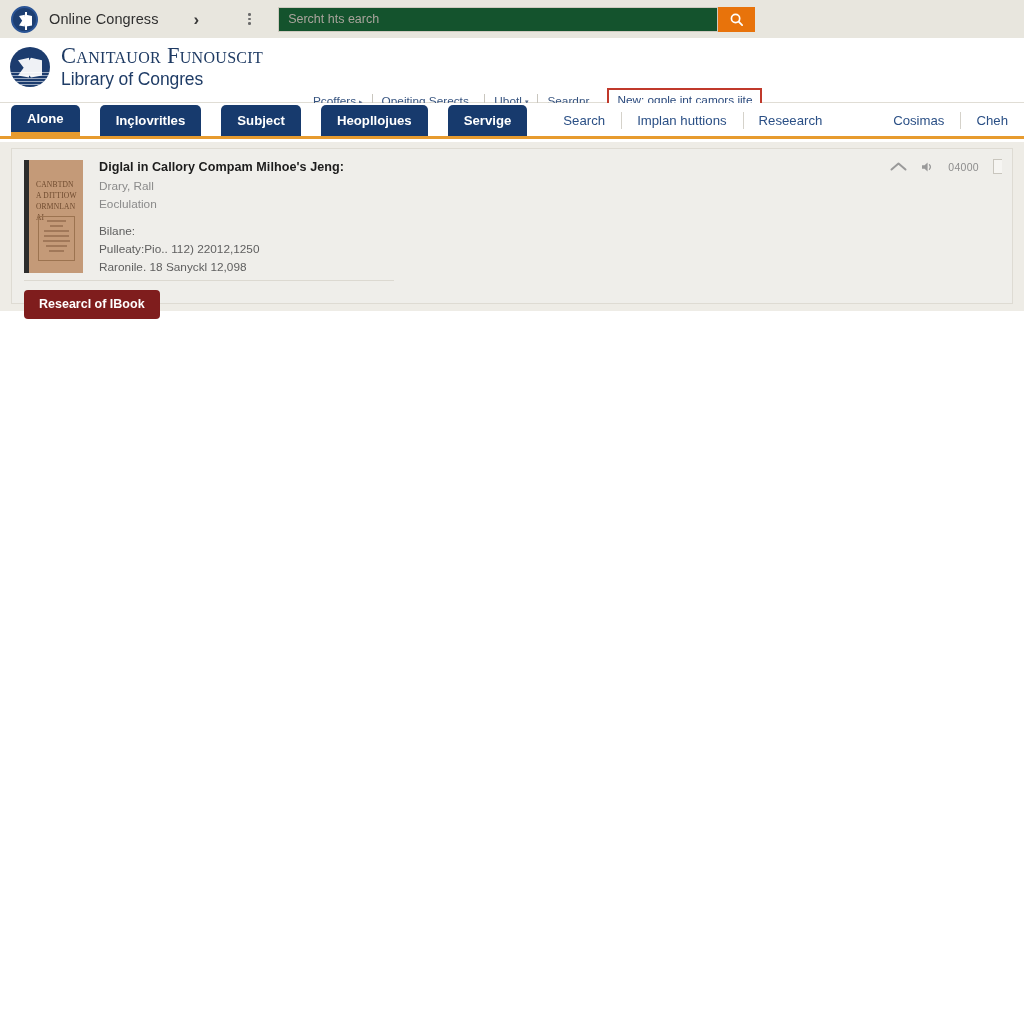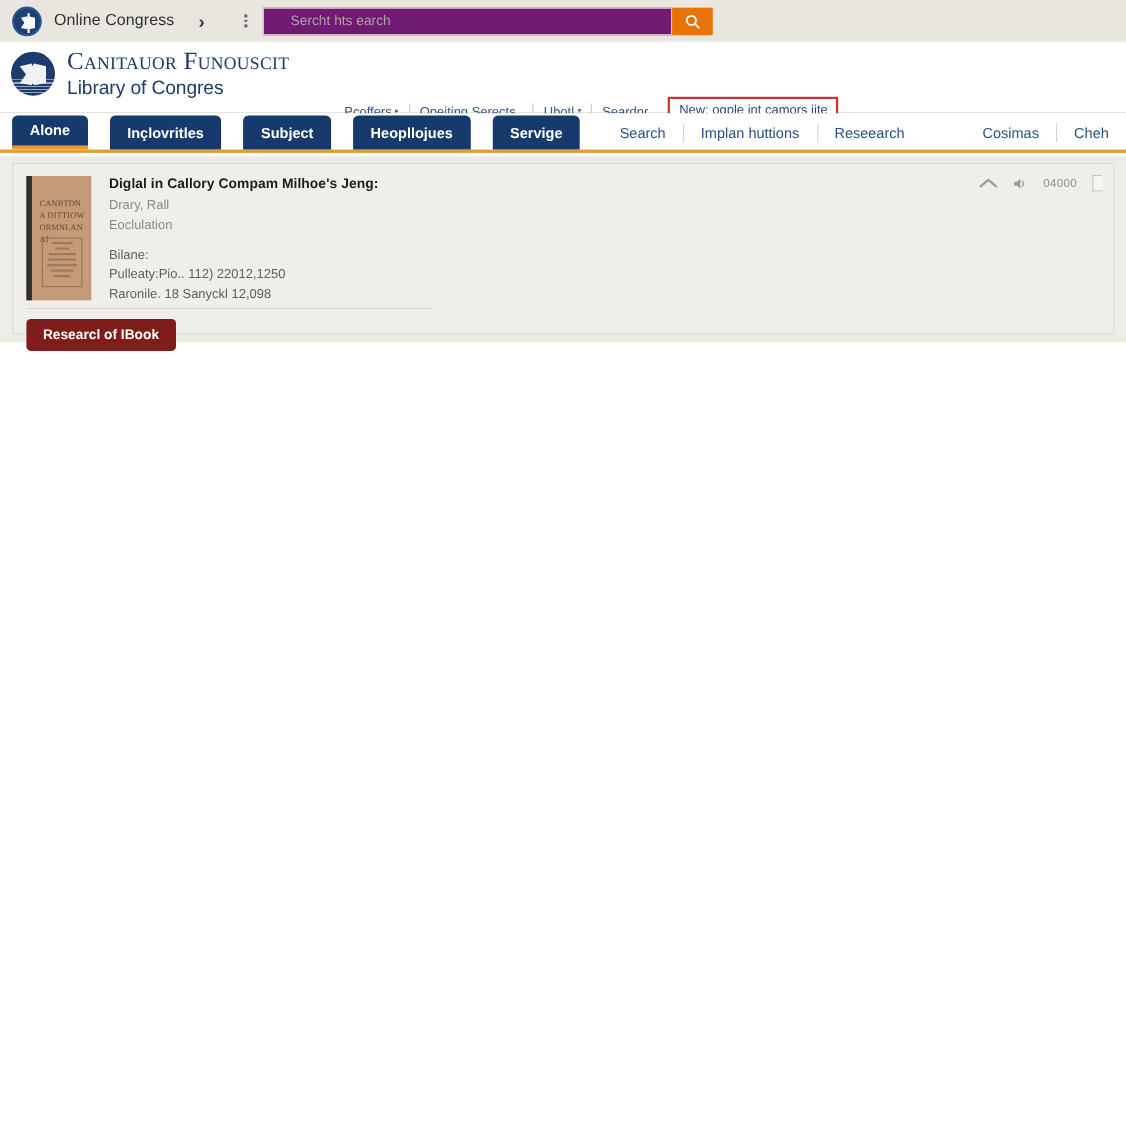--- a/index.html
+++ b/index.html
@@ -28,20 +28,21 @@
     background: #e8e6de;
     display: flex;
     align-items: center;
     box-sizing: border-box;
   }
   .browser-bar-inner {
     display: flex;
     align-items: center;
     width: 100%;
     padding-left: 11px;
+    gap: 13px;
   }
   .site-chip {
     display: flex;
     align-items: center;
     gap: 11px;
   }
   .seal-small {
     width: 27px; height: 27px;
     border-radius: 50%;
     background: #1d3f72;
@@ -92,28 +93,28 @@
     background: #6b6b6b;
     display: block;
   }
   .omnibox-wrap {
     margin-left: 14px;
     display: flex;
     align-items: stretch;
     height: 25px;
   }
   .omnibox {
-    width: 372px;
+    width: 440px;
     height: 25px;
-    background: #701a75;
+    background: #14532d;
     border: 1px solid #cfcac0;
     box-sizing: border-box;
     display: flex;
     align-items: center;
-    padding-left: 24px;
+    padding-left: 9px;
     font-size: 12.5px;
     color: #a9a49c;
     white-space: nowrap;
     overflow: hidden;
   }
   .omnibox-btn {
     width: 37px;
     height: 25px;
     background: #e8730b;
     display: flex;

